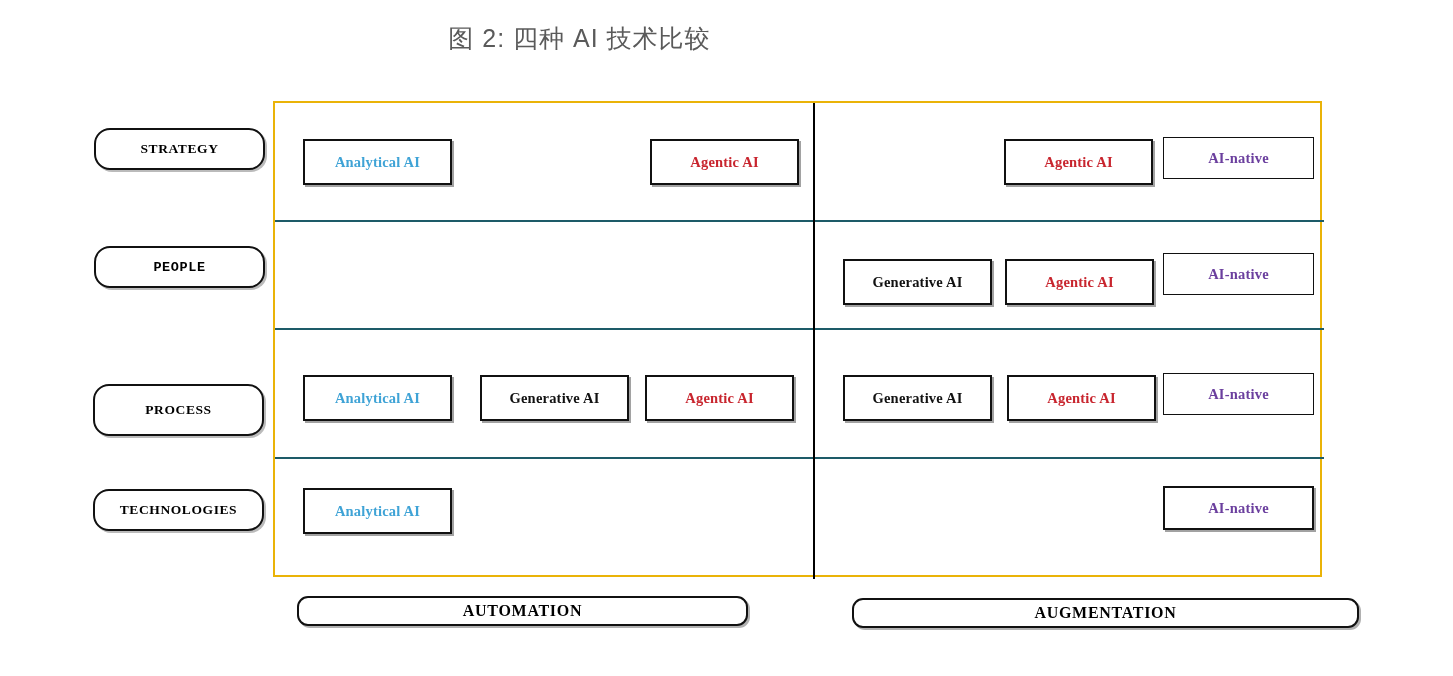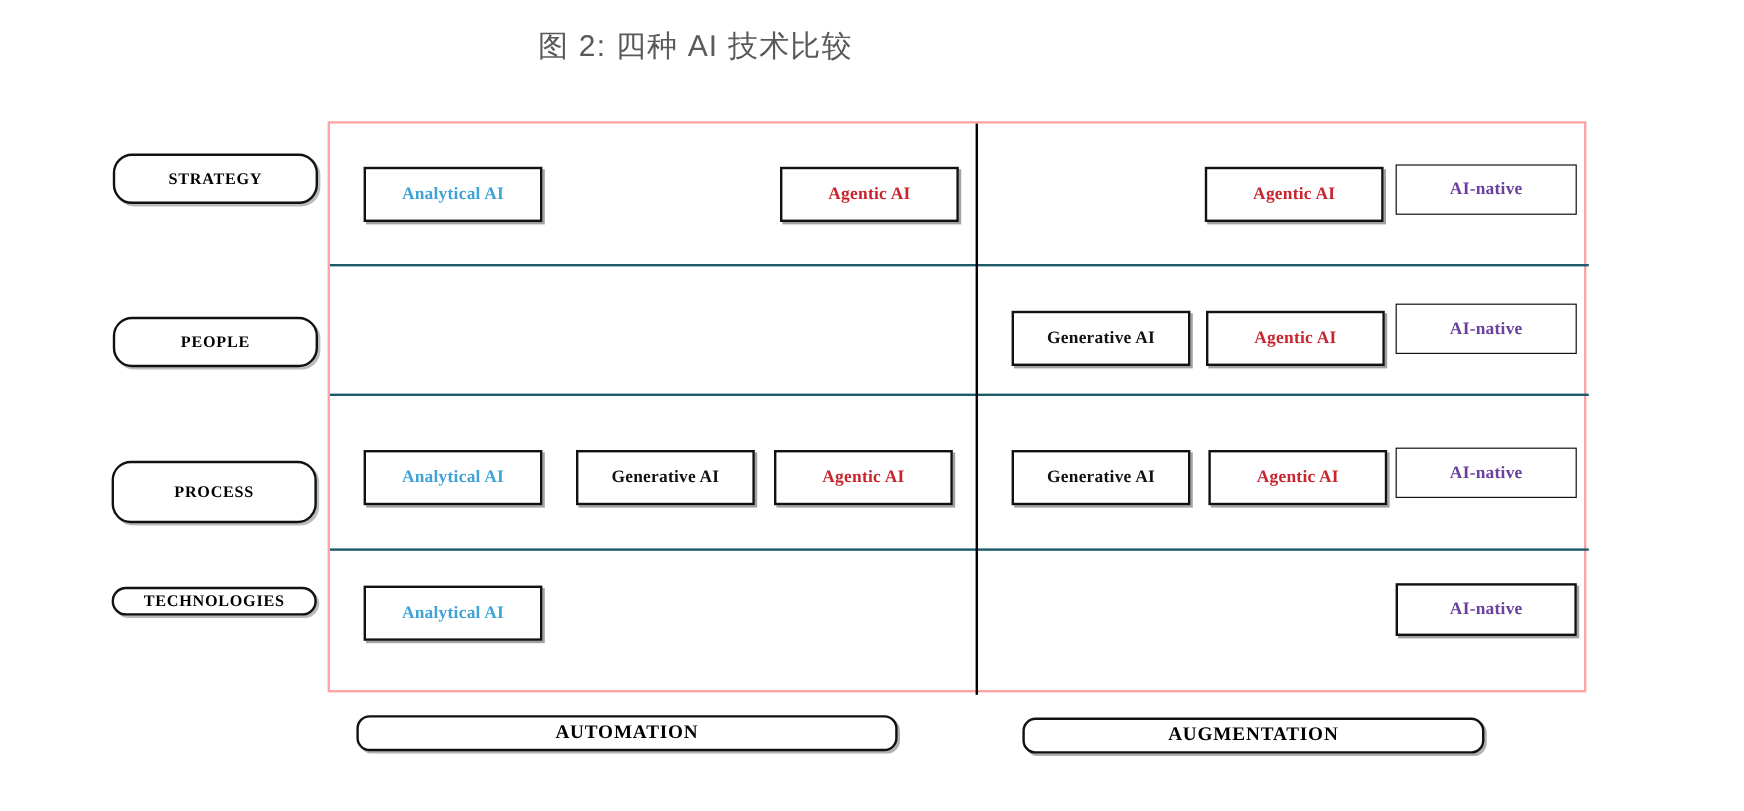--- a/index.html
+++ b/index.html
@@ -22,21 +22,21 @@
     color:#5a5a5a;
     letter-spacing:1px;
     white-space:nowrap;
   }
 
   
   #matrix{
     position:absolute;
     left:273px; top:101px;
     width:1049px; height:476px;
-    border:2px solid #fca5a5;
+    border:2px solid #eab308;
     box-sizing:border-box;
   }
   .row-divider{
     position:absolute;
     left:0; width:1049px;
     height:0;
     border-top:2.5px solid #1d5b68;
   }
   #col-divider{
     position:absolute;
@@ -103,29 +103,29 @@
 </style>
 </head>
 <body>
 
 <div id="figure-title">图 2: 四种 AI 技术比较</div>
 
 <div class="row-label" style="left:94px; top:128px; width:171px; height:42px;">
   <span>STRATEGY</span>
 </div>
 
-<div class="row-label" style="left:94px; top:264px; width:171px; height:42px;">
+<div class="row-label" style="left:94px; top:246px; width:171px; height:42px;font-family:Liberation Mono, monospace;">
   <span>PEOPLE</span>
 </div>
 
 <div class="row-label" style="left:93px; top:384px; width:171px; height:52px;">
   <span>PROCESS</span>
 </div>
 
-<div class="row-label" style="left:93px; top:489px; width:171px; height:24px;">
+<div class="row-label" style="left:93px; top:489px; width:171px; height:42px;">
   <span>TECHNOLOGIES</span>
 </div>
 
 <div id="matrix">
 
   <div class="row-divider" style="top:117px;"></div>
   <div class="row-divider" style="top:225px;"></div>
   <div class="row-divider" style="top:354px;"></div>
   <div id="col-divider"></div>
 
@@ -188,15 +188,15 @@
   <div class="chip heavy" style="left:888px; top:383px; width:151px; height:44px; color:#6B3F9E;">
     <span>AI-native</span>
   </div>
 
 </div>
 
 <div class="axis-label" style="left:297px; top:596px; width:451px; height:30px;">
   <span>AUTOMATION</span>
 </div>
 
-<div class="axis-label" style="left:852px; top:598px; width:385px; height:30px;">
+<div class="axis-label" style="left:852px; top:598px; width:507px; height:30px;">
   <span>AUGMENTATION</span>
 </div>
 
 </body></html>

